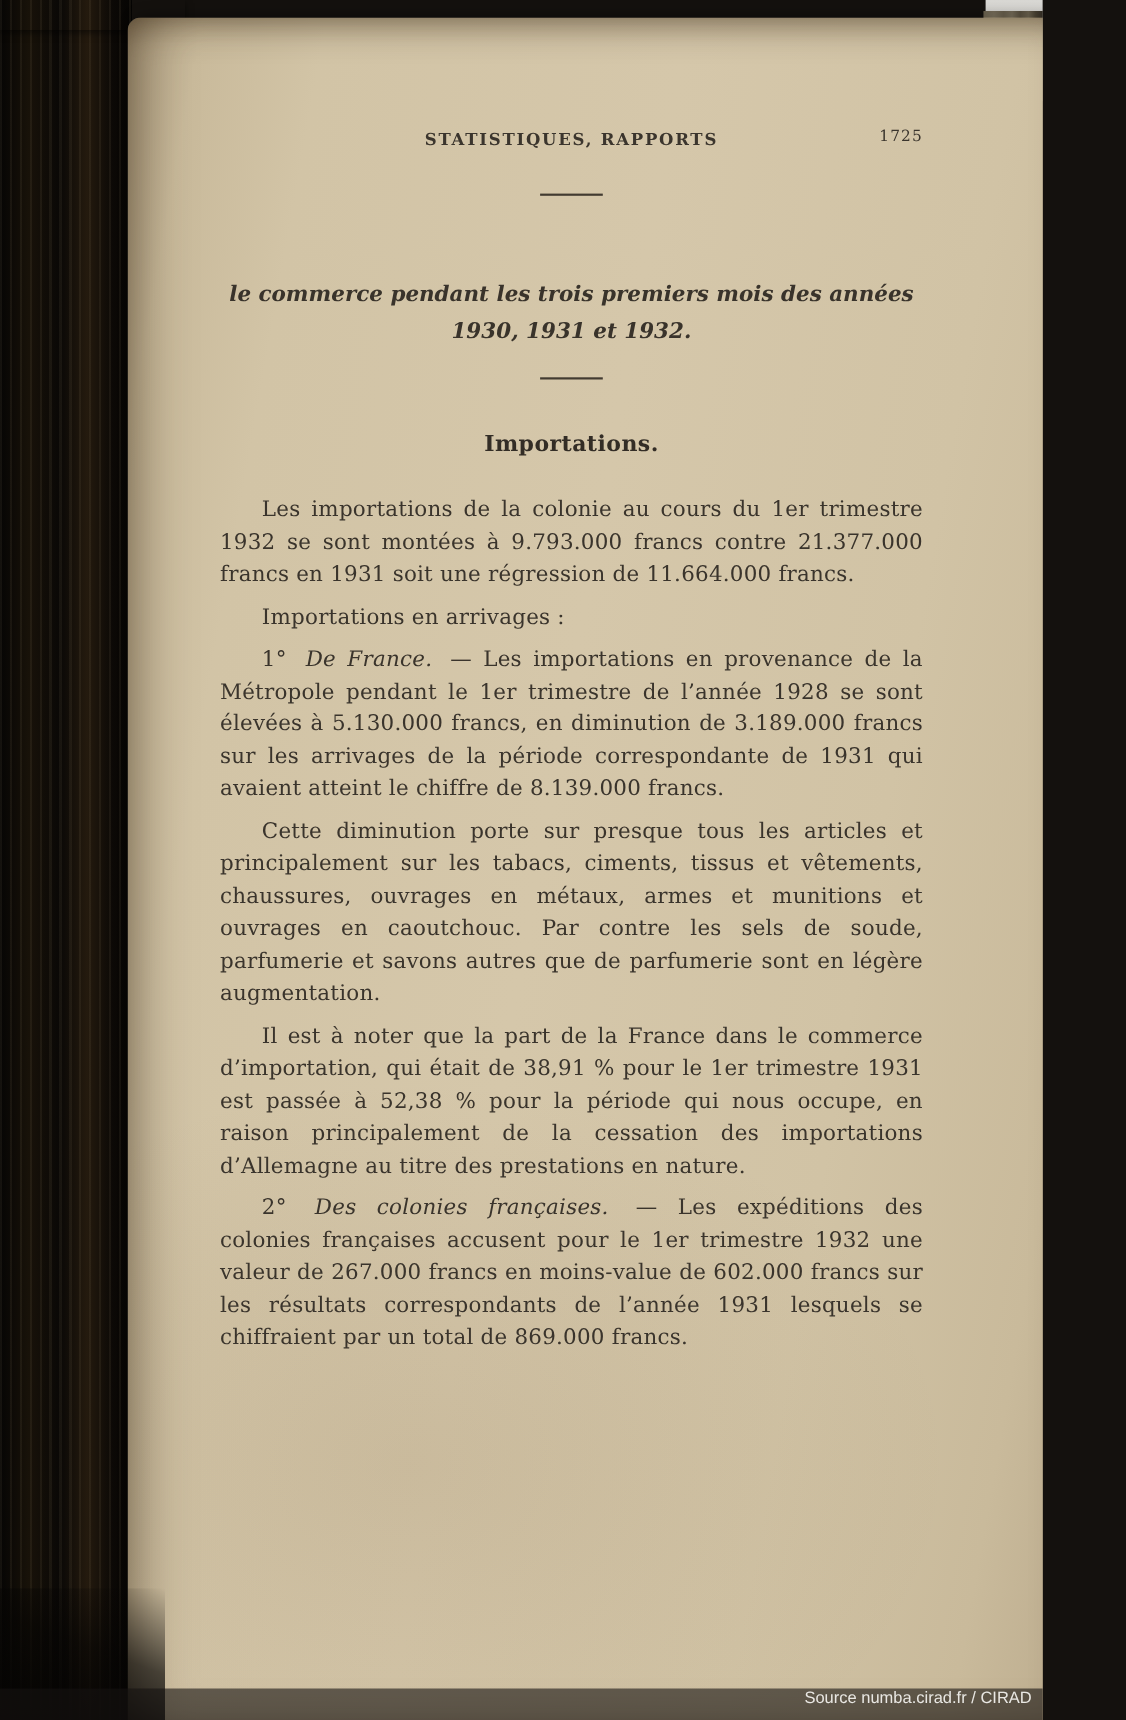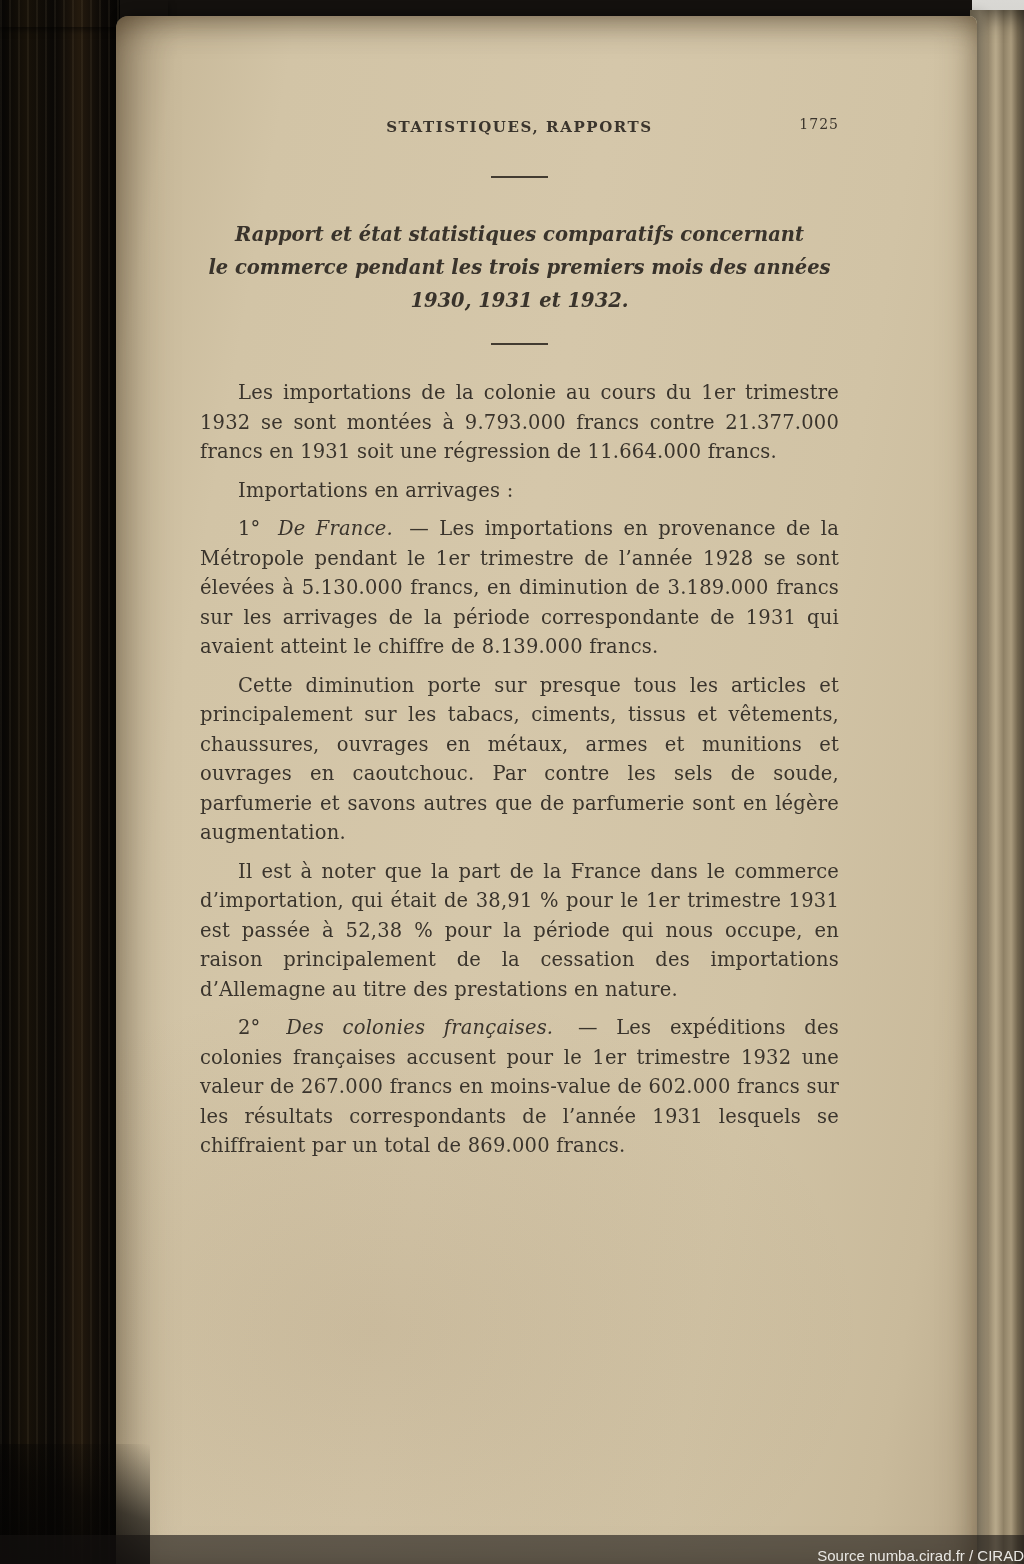--- a/index.html
+++ b/index.html
@@ -2,21 +2,21 @@
 <html><head>
 <meta charset="utf-8">
 <style>
   html, body {
     margin: 0;
     padding: 0;
     background: #14110e;
   }
   .scene {
     position: relative;
-    width: 1024px;
+    width: 948px;
     height: 1564px;
     overflow: hidden;
     background: #14110e;
     font-family: "DejaVu Serif", serif;
   }
 
   
   .corner-light-tr {
     position: absolute;
     right: 0; top: 0;
@@ -176,22 +176,23 @@
   .para-lead { font-style: italic; margin-right: 6px; }
   .para-num:empty, .para-lead:empty { display: none; }
 
   
   .footer-bar {
     position: absolute;
     left: 0; right: 0; bottom: 0;
     height: 29px;
     background: rgba(22,19,16,.6);
     display: flex;
-    align-items: flex-end;
+    align-items: flex-start;
     justify-content: flex-end;
+    padding-right: 10px;
     box-sizing: border-box;
     font-family: "Liberation Sans", sans-serif;
     font-size: 15px;
     color: #e9e7e3;
   }
 </style>
 </head>
 <body>
 
 <div class="scene">
@@ -206,28 +207,29 @@
 
       <header class="running-head">
         <span class="running-title">STATISTIQUES, RAPPORTS</span>
         <span class="page-number">1725</span>
       </header>
 
 
       <div class="rule"></div>
 
       <p class="subtitle">
-        <span>Rapport et état statistiques comparatifs concernant</span><br>
+        <br>
         <span>le commerce pendant les trois premiers mois des années</span><br>
         <span>1930, 1931 et 1932.</span>
       </p>
 
       <div class="rule rule-2"></div>
 
 
+      <h3 class="subsection-heading">Importations.</h3>
 
       <div class="body-copy">
 
         <p>
           
           
           <span class="para-text">Les importations de la colonie au cours du 1er trimestre 1932 se sont montées à 9.793.000 francs contre 21.377.000 francs en 1931 soit une régression de 11.664.000 francs.</span>
         </p>
 
         <p>

